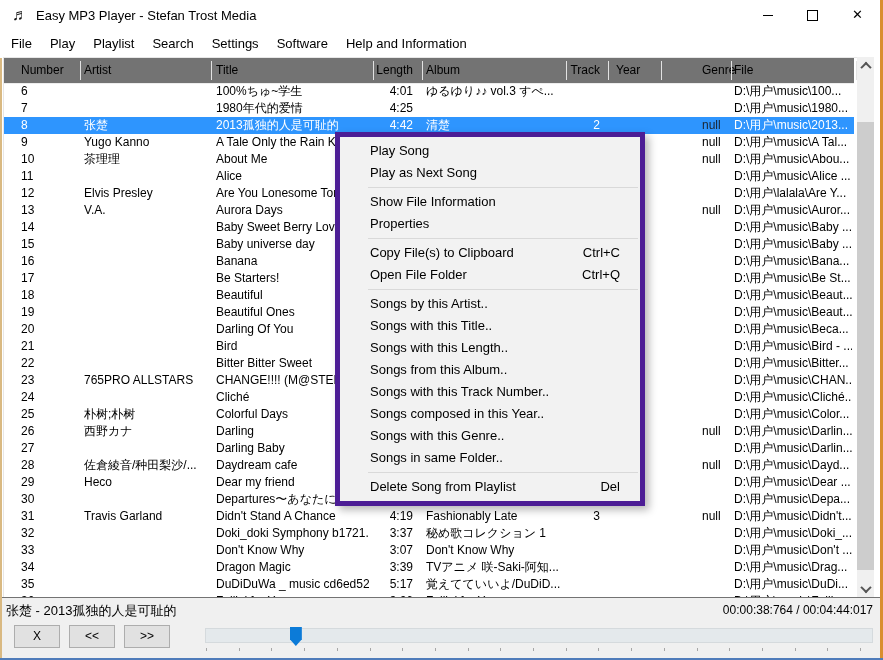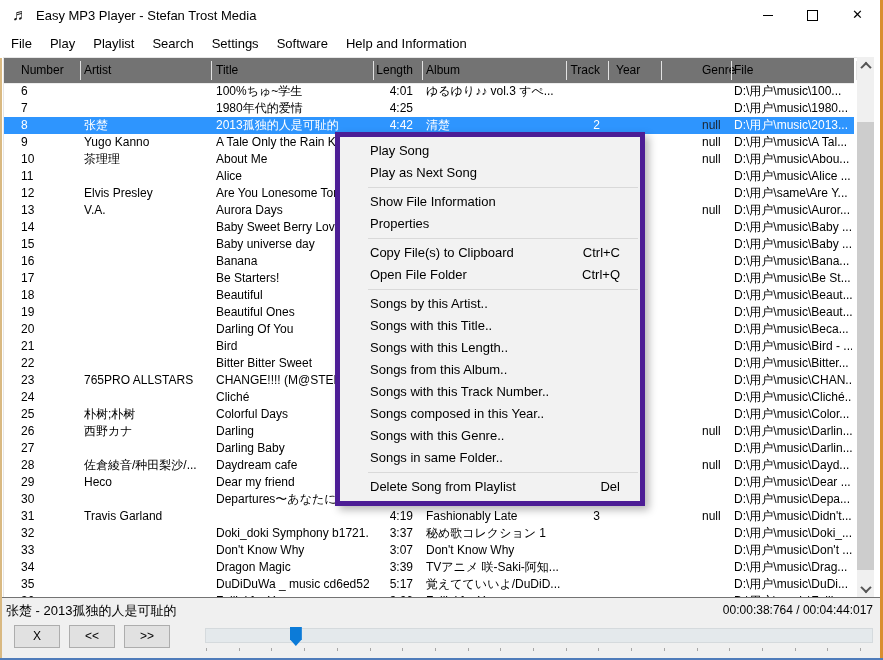--- a/index.html
+++ b/index.html
@@ -195,21 +195,21 @@
       </div>
       <div class="row">
         <span class="td c-number">12</span>
         <span class="td c-artist">Elvis Presley</span>
         <span class="td c-title">Are You Lonesome Tonight</span>
         <span class="td c-length"></span>
         <span class="td c-album"></span>
         <span class="td c-track"></span>
         <span class="td c-year"></span>
         <span class="td c-genre"></span>
-        <span class="td c-file">D:\用户\same\Are Y...</span>
+        <span class="td c-file">D:\用户\lalala\Are Y...</span>
       </div>
       <div class="row">
         <span class="td c-number">13</span>
         <span class="td c-artist">V.A.</span>
         <span class="td c-title">Aurora Days</span>
         <span class="td c-length"></span>
         <span class="td c-album"></span>
         <span class="td c-track"></span>
         <span class="td c-year"></span>
         <span class="td c-genre">null</span>
@@ -398,20 +398,21 @@
         <span class="td c-length">4:15</span>
         <span class="td c-album"></span>
         <span class="td c-track"></span>
         <span class="td c-year"></span>
         <span class="td c-genre"></span>
         <span class="td c-file">D:\用户\music\Depa...</span>
       </div>
       <div class="row">
         <span class="td c-number">31</span>
         <span class="td c-artist">Travis Garland</span>
+        <span class="td c-title">Didn't Stand A Chance</span>
         <span class="td c-length">4:19</span>
         <span class="td c-album">Fashionably Late</span>
         <span class="td c-track">3</span>
         <span class="td c-year"></span>
         <span class="td c-genre">null</span>
         <span class="td c-file">D:\用户\music\Didn't...</span>
       </div>
       <div class="row">
         <span class="td c-number">32</span>
         <span class="td c-artist"></span>

